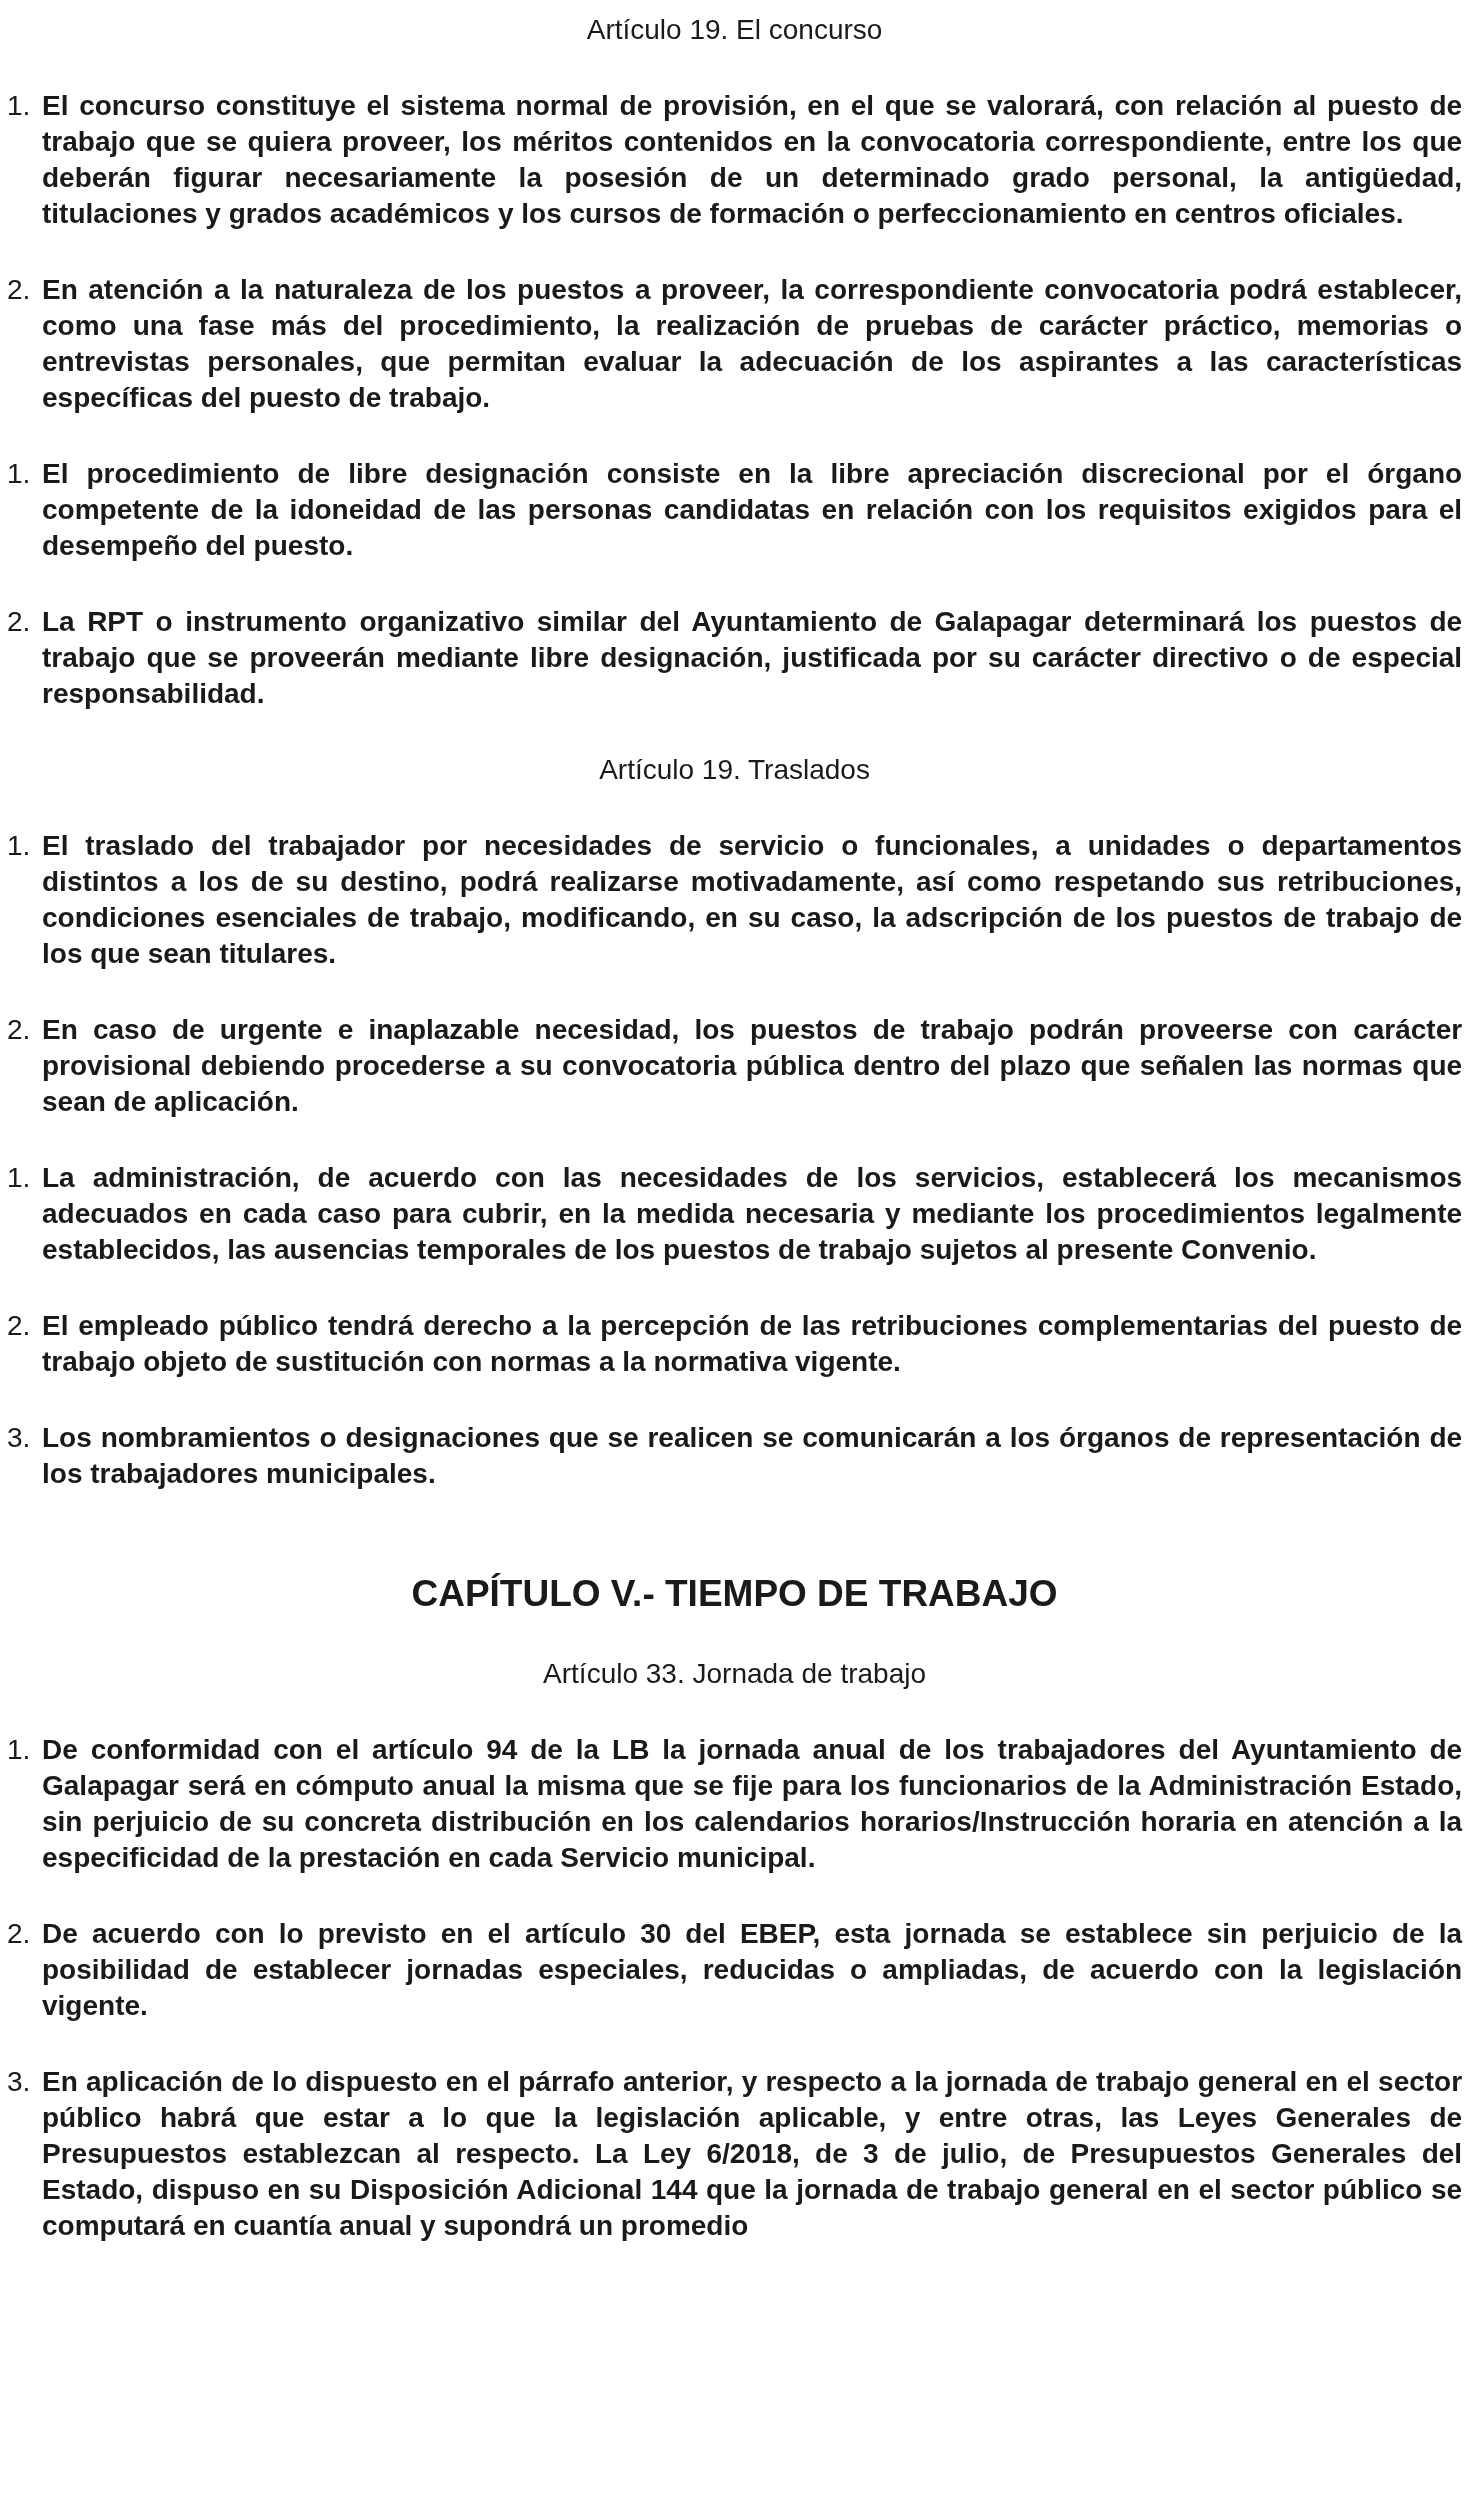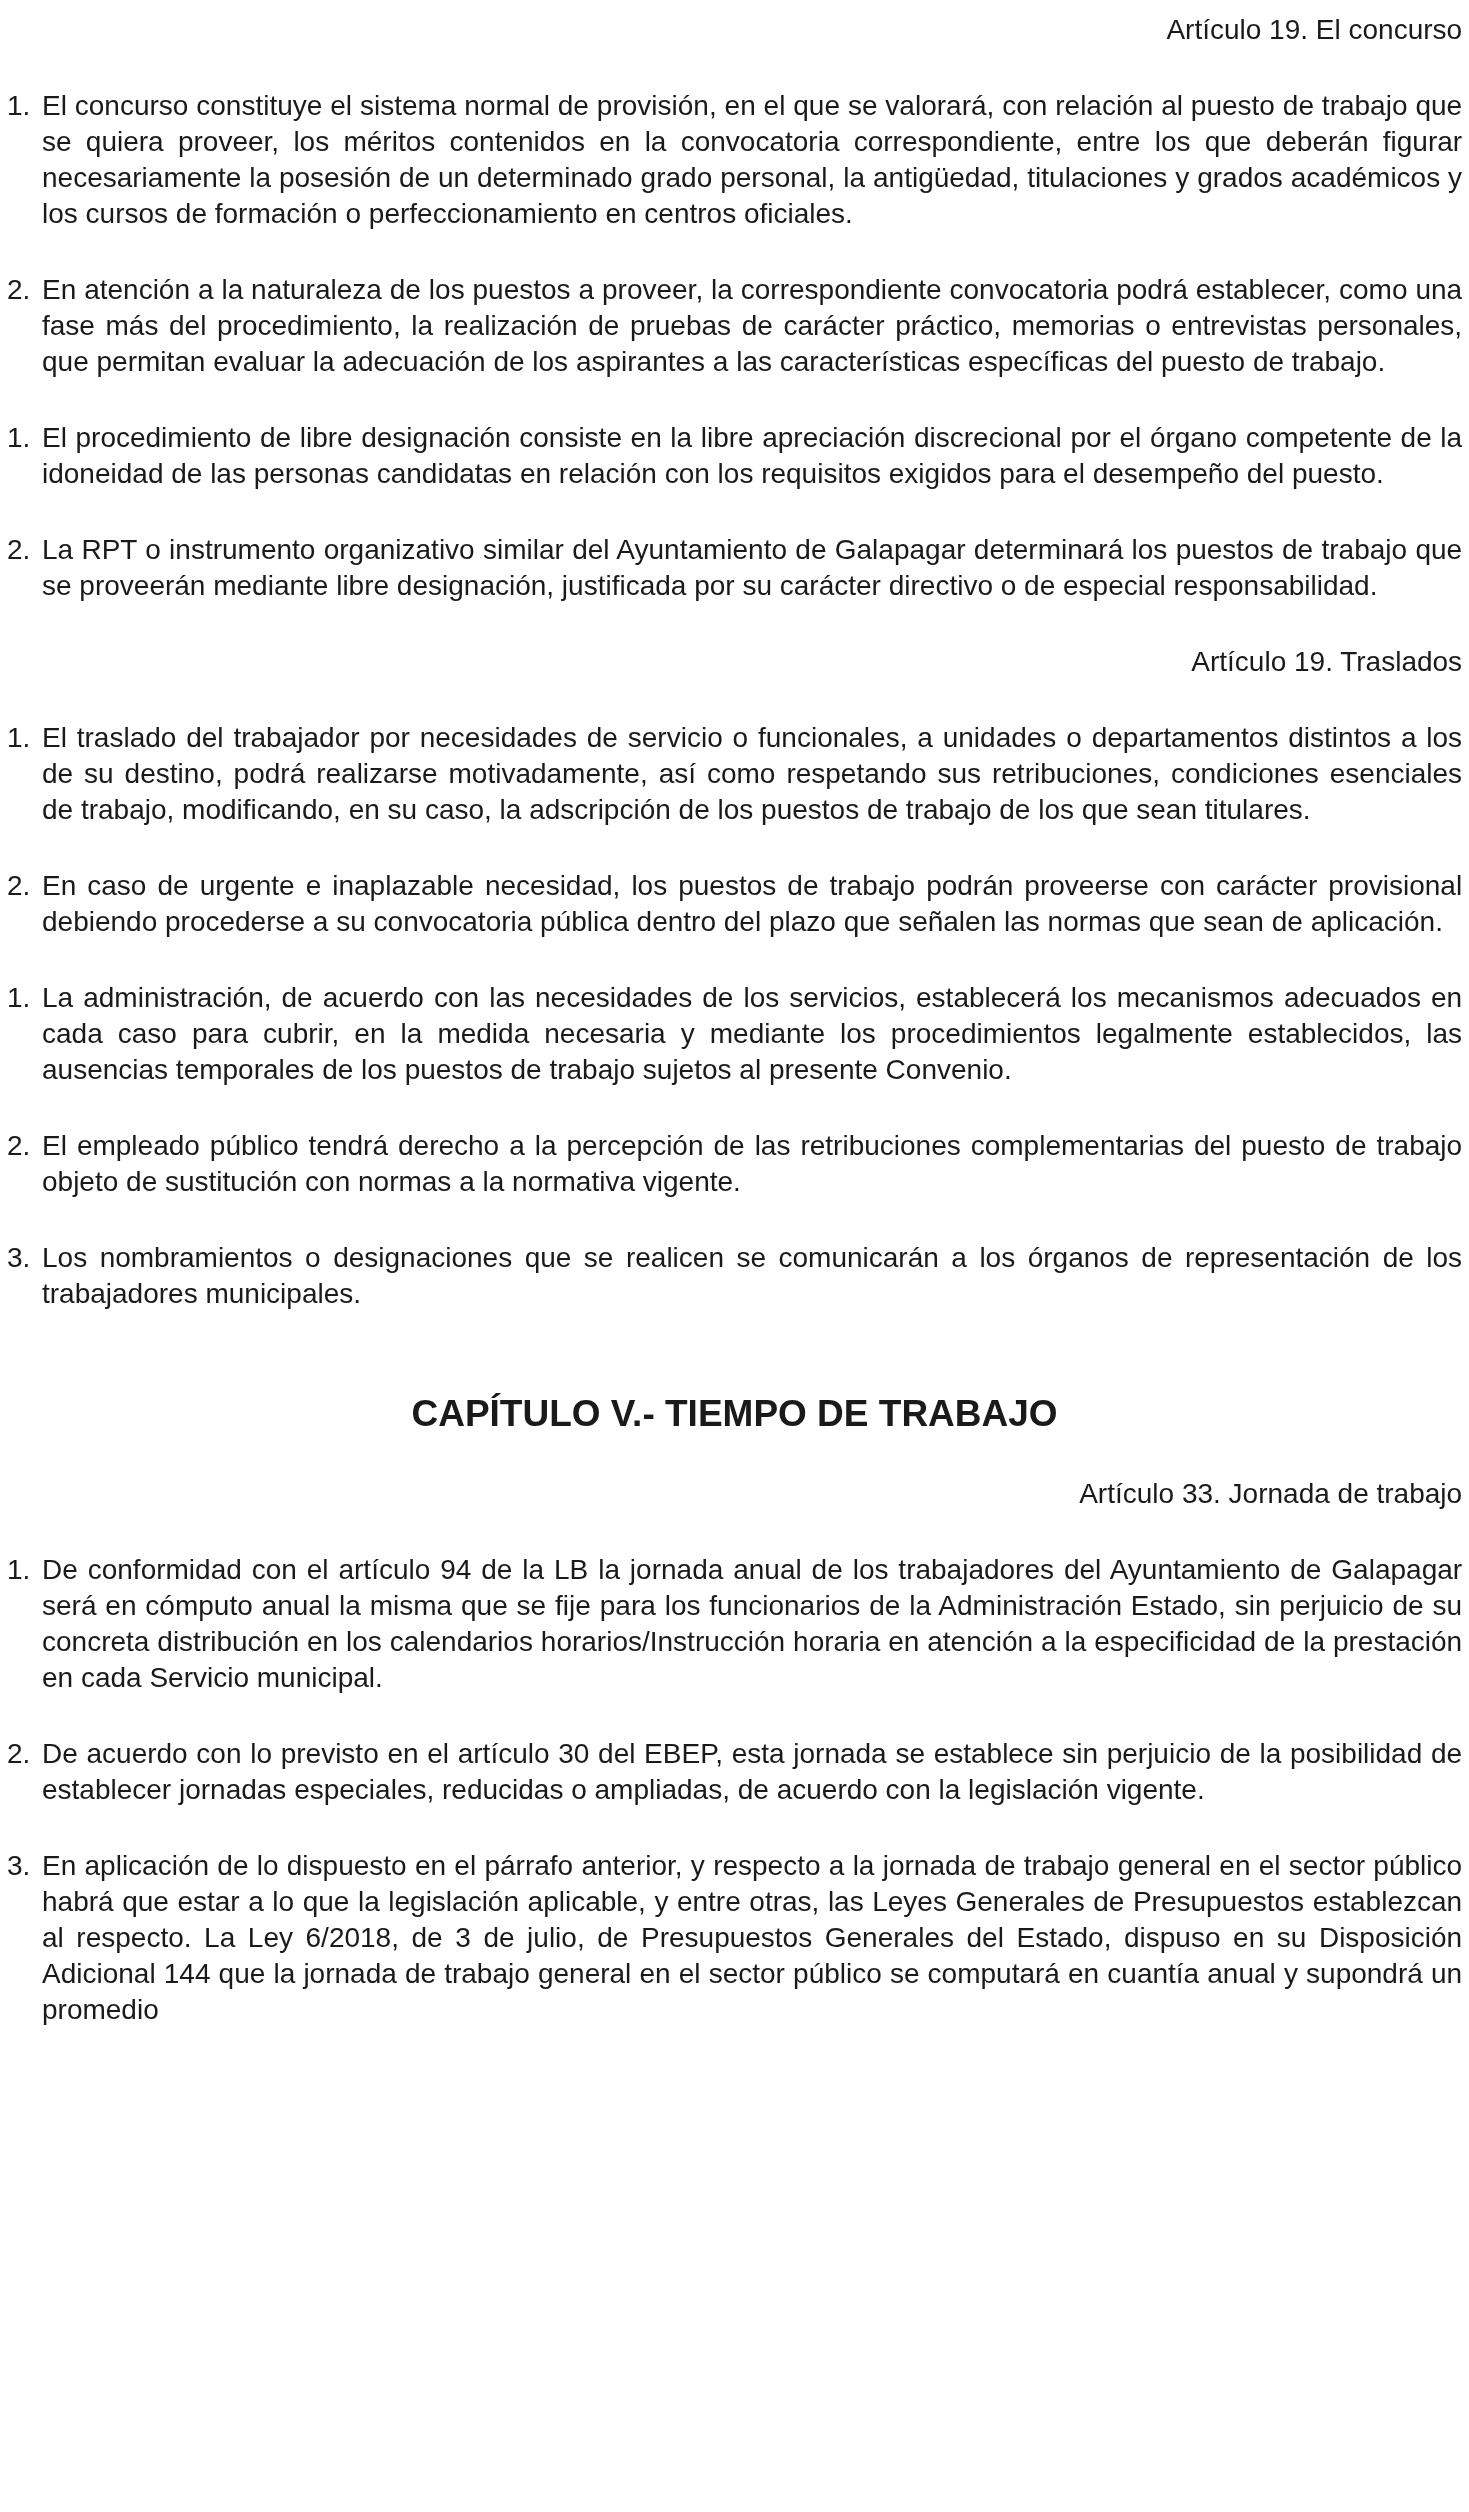--- a/index.html
+++ b/index.html
@@ -15,27 +15,27 @@
   }
   .page {
     box-sizing: border-box;
     width: 1470px;
     min-height: 2512px;
     padding: 12.2px 7.9px 8.7px 7px;
     background: #ffffff;
     overflow: hidden;
     hyphens: none;
   }
-  p { margin: 0; }
+  p { margin: 0; font-weight: bold; }
 
   .article-heading {
     font-size: 28px;
     line-height: 36px;
     font-weight: 400;
-    text-align: right;
+    text-align: center;
     margin: 0 0 40px 0;
   }
   .list-item {
     display: flex;
     align-items: flex-start;
     margin: 0 0 40px 0;
   }
   .list-item .num {
     flex: 0 0 35px;
     font-size: 28px;

